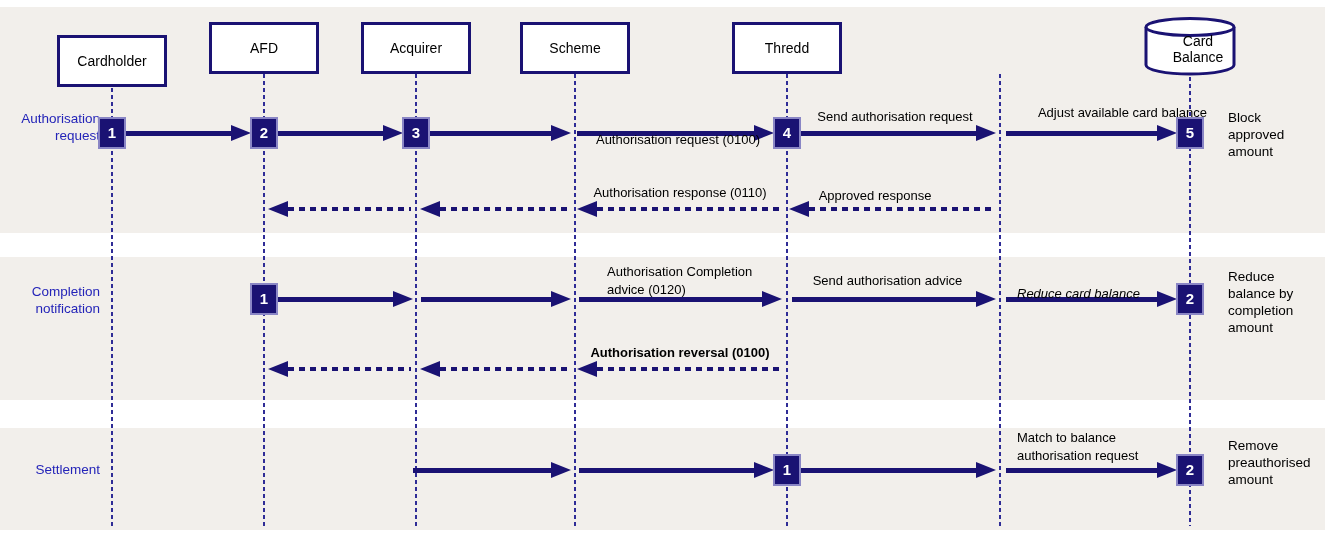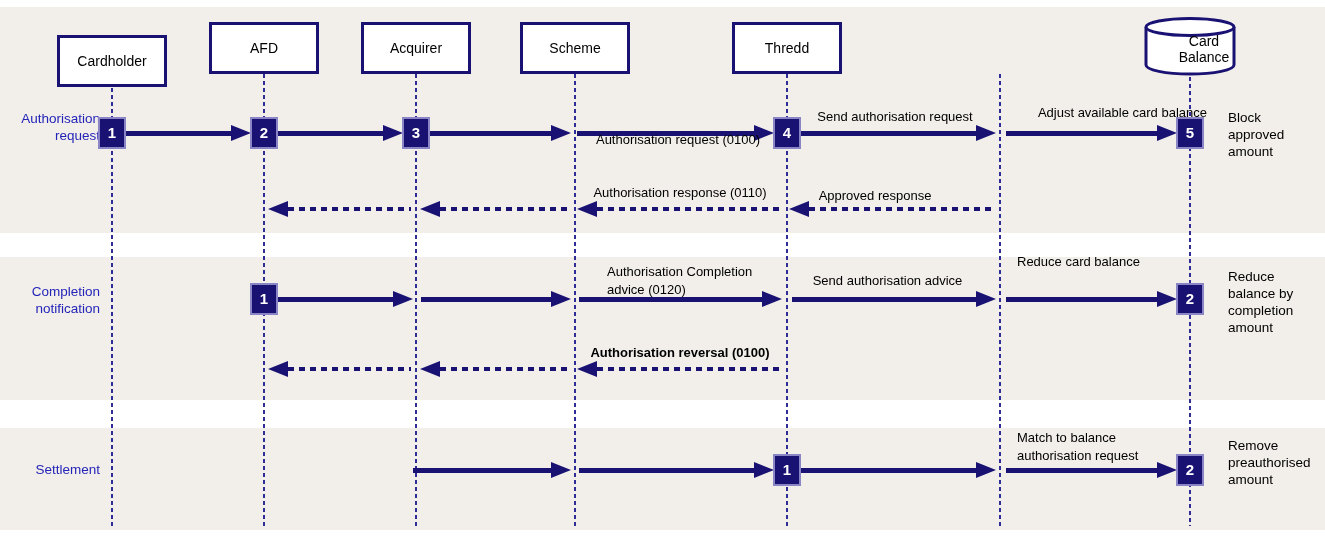--- a/index.html
+++ b/index.html
@@ -5,21 +5,21 @@
   html,body{margin:0;padding:0;background:#ffffff;}
   .stage{position:relative;width:1325px;height:537px;background:#ffffff;overflow:hidden;
          font-family:"Liberation Sans", sans-serif;color:#000;}
   .band{position:absolute;left:0;width:1325px;background:#f2efeb;}
   .lifeline{position:absolute;width:2px;
             background:repeating-linear-gradient(180deg,#2f2c96 0 4px,transparent 4px 7px);}
   .actor-box{position:absolute;width:110px;height:52px;background:#ffffff;border:3px solid #1a1273;
              box-sizing:border-box;display:flex;align-items:center;justify-content:center;
              font-size:14px;line-height:17px;text-align:center;white-space:pre-line;}
   .cylinder{position:absolute;width:96px;height:62px;}
-  .cylinder .cyl-label{position:absolute;left:14px;top:17px;width:96px;text-align:center;
+  .cylinder .cyl-label{position:absolute;left:8px;top:17px;width:96px;text-align:center;
              font-size:14px;line-height:16px;white-space:pre-line;}
   .lane-label{position:absolute;left:8px;width:92px;text-align:right;color:#2424b8;
               font-size:13.5px;line-height:17px;white-space:pre-line;}
   .annotation{position:absolute;width:104px;text-align:left;font-size:13.5px;line-height:17px;
               white-space:pre-line;}
   .msg{position:absolute;font-size:13px;line-height:18px;white-space:pre-line;}
   .msg.center{text-align:center;}
   .sline{position:absolute;height:5px;background:#1a1273;}
   .dline{position:absolute;height:4px;
          background:repeating-linear-gradient(90deg,#1a1273 0 6px,transparent 6px 11px);}
@@ -124,21 +124,21 @@
   <div class="head-r" style="left:976px;top:291px;"></div>
   <div class="sline" style="left:1006px;top:297px;width:151px;"></div>
   <div class="head-r" style="left:1157px;top:291px;"></div>
 
   <div class="badge" style="left:250px;top:283px;">1</div>
   <div class="badge" style="left:1176px;top:283px;">2</div>
 
   <div class="msg" style="left:607px;top:263px;">Authorisation Completion
 advice (0120)</div>
   <div class="msg center" style="left:795px;top:272px;width:185px;">Send authorisation advice</div>
-  <div class="msg" style="left:1017px;top:253px;">Reduce card balance</div>
+  <div class="msg" style="left:1017px;top:285px;font-style:italic;">Reduce card balance</div>
 
   <div class="head-l" style="left:268px;top:361px;"></div>
   <div class="dline" style="left:288px;top:367px;width:123px;"></div>
   <div class="head-l" style="left:420px;top:361px;"></div>
   <div class="dline" style="left:440px;top:367px;width:129px;"></div>
   <div class="head-l" style="left:577px;top:361px;"></div>
   <div class="dline" style="left:597px;top:367px;width:183px;"></div>
 
   <div class="msg center" style="left:580px;top:344px;width:200px;font-weight:bold;">Authorisation reversal (0100)</div>
 

